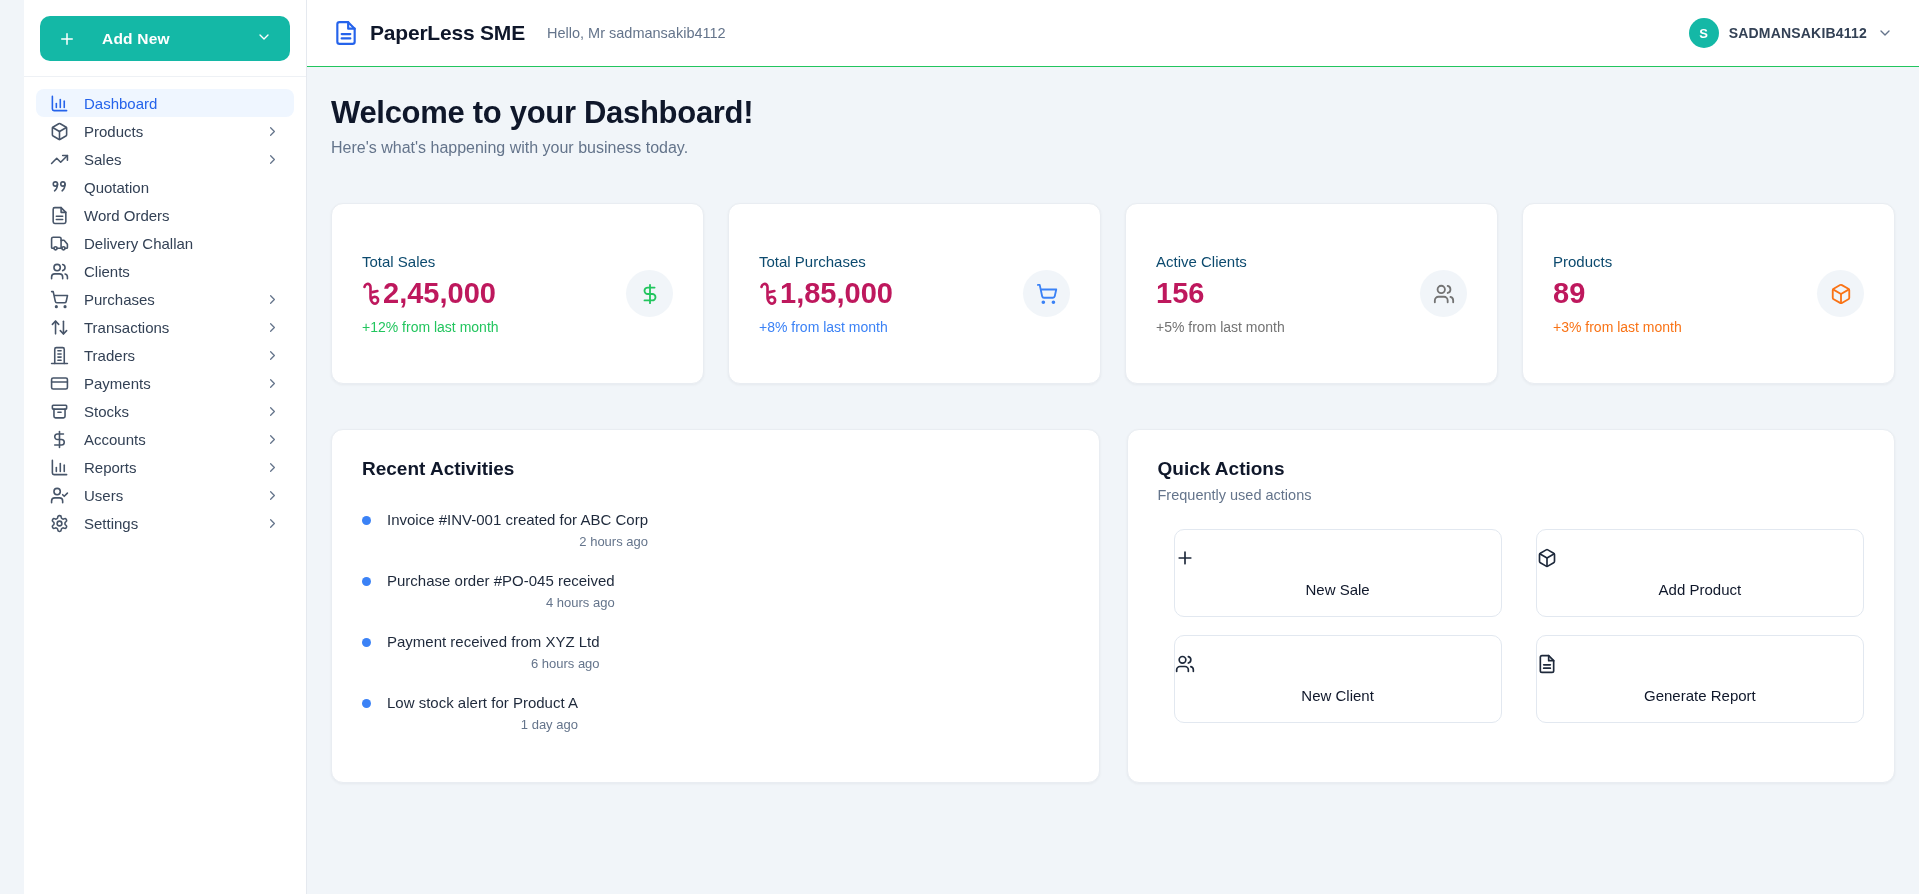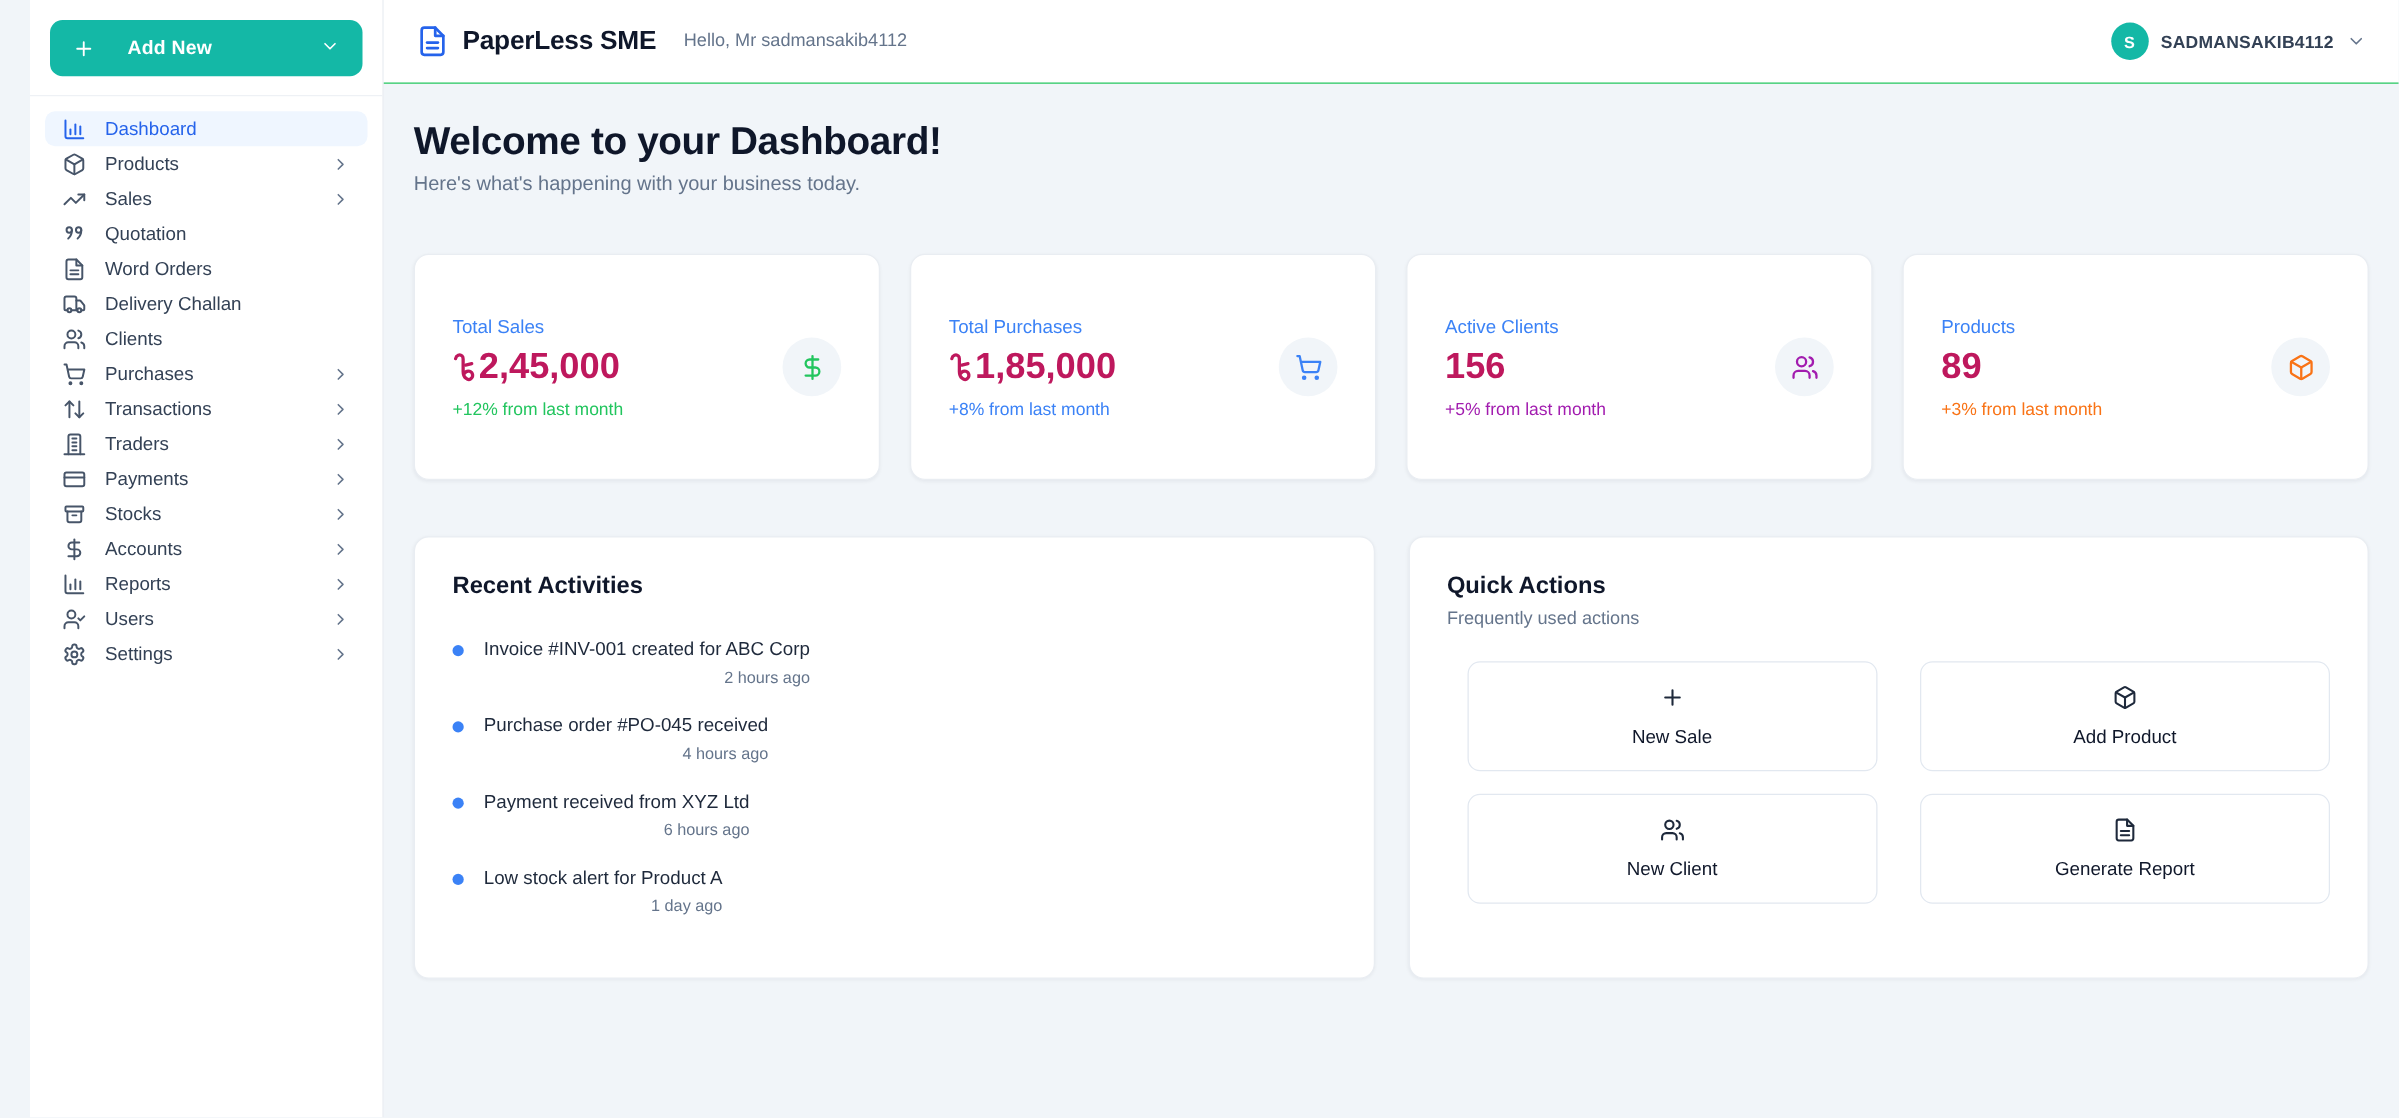--- a/index.html
+++ b/index.html
@@ -41,46 +41,46 @@
 
   .content { padding:28px 24px; }
   h1.welcome { font-size:31px; font-weight:800; letter-spacing:-.3px; color:#0f172a; line-height:36px; }
   .welcome-sub { margin-top:6px; font-size:16px; color:#64748b; line-height:22px; }
 
   
   .stats { display:grid; grid-template-columns:repeat(4,1fr); gap:24px; margin-top:44px; }
   .card { background:#fff; border:1px solid #e9edf2; border-radius:12px;
           box-shadow:0 1px 3px rgba(16,24,40,.05); }
   .stat { height:181px; padding:0 30px; display:flex; align-items:center; justify-content:space-between; }
-  .stat-label { font-size:15px; color:#3b82f6; }
+  .stat-label { font-size:15px; color:#0c4a6e; }
   .stat-value { margin-top:7px; font-size:29px; font-weight:800; color:#be185d;
                 display:flex; align-items:center; }
   .stat-value .taka { width:18px; height:25px; margin-right:3px; }
   .stat-delta { margin-top:9px; font-size:14px; }
   .stat-ic { width:47px; height:47px; border-radius:50%; background:#f1f5f9;
              display:flex; align-items:center; justify-content:center; }
   .stat-ic svg { width:22px; height:22px; }
   .c-green  { color:#22c55e; } .c-blue   { color:#3b82f6; }
-  .c-purple { color:#a21caf; } .c-orange { color:#f97316; }
+  .c-purple { color:#737373; } .c-orange { color:#f97316; }
 
   
   .row2 { display:grid; grid-template-columns:1fr 1fr; gap:27px; margin-top:45px; }
   .panel { min-height:335px; padding:28px 30px; }
   .panel-title { font-size:19px; font-weight:700; color:#0f172a; }
   .panel-sub { margin-top:7px; font-size:14.5px; color:#64748b; }
 
   .activities { list-style:none; margin-top:30px; }
   .activities li { display:flex; gap:16px; margin-bottom:22px;text-align:right; }
   .dot { width:9px; height:9px; border-radius:50%; background:#3b82f6; margin-top:6px; flex:0 0 auto; }
   .act-text { font-size:15px; font-weight:500; color:#1e293b; line-height:19px; }
   .act-time { margin-top:5px; font-size:13px; color:#64748b; }
 
   .actions-grid { display:grid; grid-template-columns:1fr 1fr; gap:18px; margin-top:26px; }
   .action { height:88px; background:#fff; border:1px solid #e2e8f0; border-radius:10px;
-            display:flex; flex-direction:column; align-items:center; justify-content:center;
+            display:flex; flex-direction:column; justify-content:center;
             gap:13px; cursor:pointer; font-family:inherit;margin-left:16px; }
   .action svg { width:20px; height:20px; color:#1e293b; }
   .action .alabel { font-size:15px; font-weight:500; color:#0f172a; }
 
   svg.ic { fill:none; stroke:currentColor; stroke-width:2; stroke-linecap:round; stroke-linejoin:round; }
   #icon-defs { position:absolute; width:0; height:0; overflow:hidden; }
 </style>
 </head>
 <body>
 

